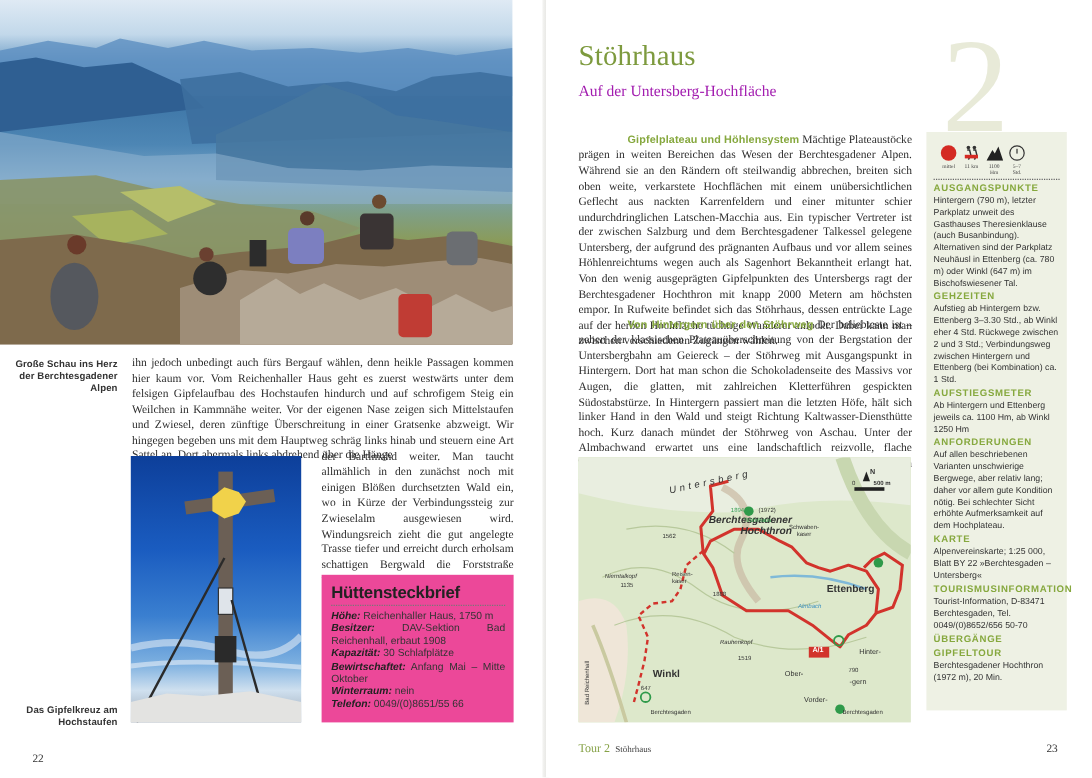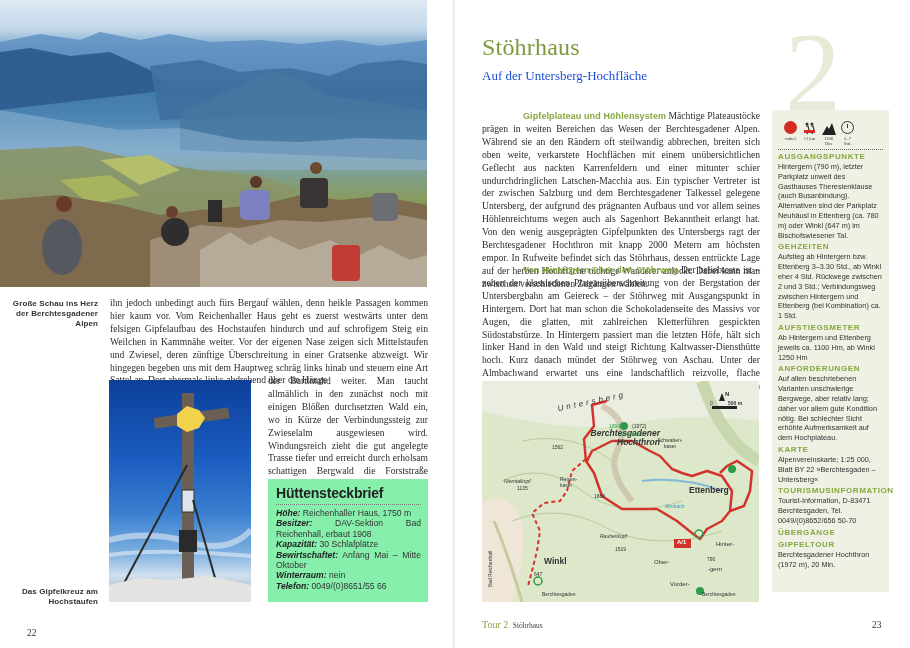--- a/index.html
+++ b/index.html
@@ -33,35 +33,35 @@
 
   
   .cross-photo {
     position: absolute; left: 109px; top: 380px; width: 142px; height: 222px; overflow: hidden;
     background: linear-gradient(180deg, #0d3f9a 0%, #1a5cc0 35%, #3a7fd0 60%, #7db0e0 78%, #cfe0ef 88%, #9aa6b4 100%);
   }
 
   
   .steckbrief {
     position: absolute; left: 268px; top: 479px; width: 160px; height: 123px;
-    background: #86efac; padding: 6px 7px 4px 8px;
+    background: #ec4899; padding: 6px 7px 4px 8px;
     font-family: "Liberation Sans", sans-serif;
   }
   .steckbrief h3 { font-size: 14px; font-weight: bold; color: #222; line-height: 16px; letter-spacing: -0.2px; }
   .steckbrief .dots { border-bottom: 1px dotted #777; margin: 3px 0 3px 0; }
   .steckbrief p { font-size: 8.6px; line-height: 10.4px; color: #333; text-align: justify; }
   .steckbrief b { font-style: italic; font-weight: bold; color: #222; }
 
   .page-no { position: absolute; font-family: "Liberation Serif", serif; font-size: 9.5px; color: #333; }
   .page-no-left { left: 27px; top: 628px; }
   .page-no-right { left: 872px; top: 620px; }
 
   
   .title { position: absolute; left: 482px; top: 34px; font-family: "Liberation Serif", serif; font-size: 24px; color: #7d9a3e; letter-spacing: 0.2px; }
-  .subtitle { position: absolute; left: 482px; top: 68px; font-family: "Liberation Serif", serif; font-size: 13px; color: #1d4ed8; }
+  .subtitle { position: absolute; left: 482px; top: 68px; font-family: "Liberation Serif", serif; font-size: 13px; color: #a21caf; }
 
   .big-number {
     position: absolute; left: 773px; top: 22px; width: 80px; height: 100px;
     font-family: "Liberation Serif", serif; font-size: 112px; line-height: 100px; color: #e8ead8; text-align: center;
   }
 
   .right-text { position: absolute; left: 482px; width: 278px; }
   .rt1 { top: 110px; }
   .rt2 { top: 264px; }
   .lead { font-family: "Liberation Sans", sans-serif; font-weight: bold; color: #86a83e; font-size: 9px; letter-spacing: 0.1px; margin-left: 41px; }

